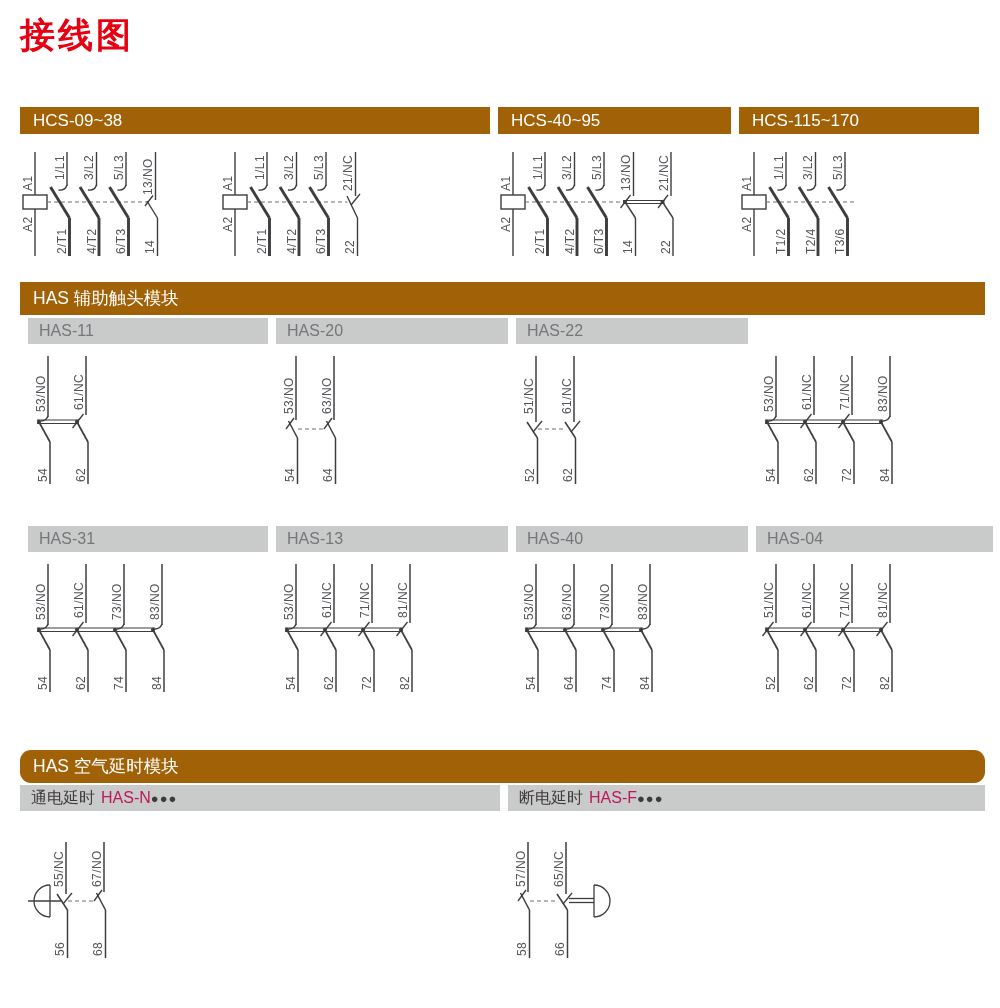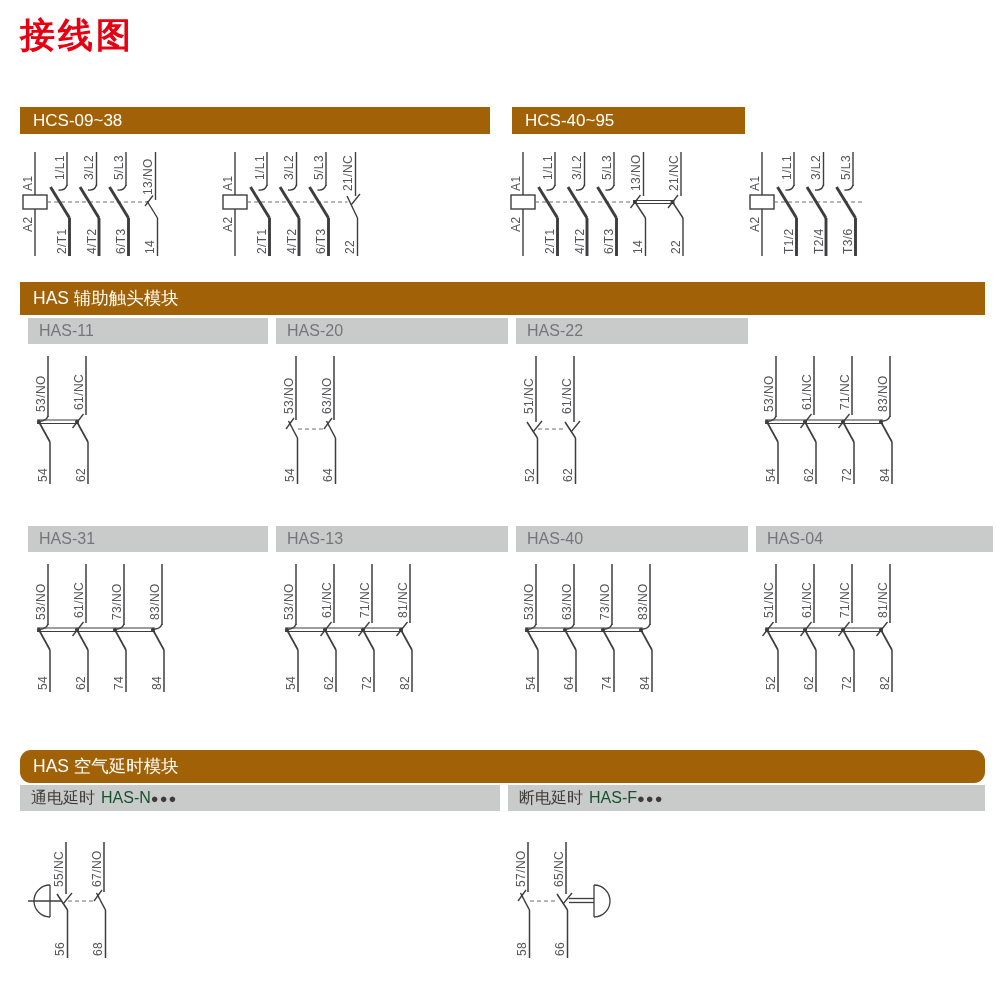--- a/index.html
+++ b/index.html
@@ -3,46 +3,47 @@
 <meta charset="utf-8">
 <style>
   html,body{margin:0;padding:0;background:#ffffff;}
   body{width:1000px;height:1008px;overflow:hidden;font-family:"Liberation Sans",sans-serif;}
   .content{width:965px;margin-left:20px;}
   .h1{margin-top:14px;font-size:35px;line-height:41px;font-weight:bold;color:#e60012;letter-spacing:3px;}
   .bars-row{display:flex;gap:0;margin-top:52px;}
   .bar-dark{background:#a16207;color:#ffffff;font-size:17px;height:27px;line-height:27px;padding-left:13px;box-sizing:border-box;}
   .bar-dark.big{height:33px;line-height:33px;font-size:17.5px;width:100%;}
   .w1{width:470px;}
-  .w2{width:233px;margin-left:22px;}
+  .w2{width:233px;margin-left:8px;}
   .w3{width:240px;margin-left:8px;}
   .diag-row{display:flex;margin-top:16px;}
   .diag-pair{display:flex;gap:46px;}
   .dark-section{margin-top:16px;}
   .dark-section2{margin-top:56px;border-radius:11px;}
   .grid4{display:grid;grid-template-columns:240px 232px 232px 237px;column-gap:8px;padding-left:8px;}
   .grid2{display:grid;grid-template-columns:480px 477px;column-gap:8px;}
   .m3{margin-top:3px;} .m40{margin-top:40px;} .m10{margin-top:10px;} .m2{margin-top:2px;} .m29{margin-top:29px;}
   .bar-light{background:#c9caca;color:#76767a;font-size:16px;height:26px;line-height:26px;padding-left:11px;box-sizing:border-box;}
   .bar-light .cn{color:#3e3a39;}
-  .bar-light .model{color:#14532d;margin-left:6px;}
+  .bar-light .model{color:#be185d;margin-left:6px;}
   .bar-light .dots{color:#3e3a39;font-size:13px;letter-spacing:1px;}
   .diag{display:inline-block;}
   svg{display:block;}
 </style>
 </head>
 <body>
 
 <div class="content">
 
   <div class="h1">接线图</div>
 
   <div class="bars-row">
     <div class="bar-dark w1">HCS-09~38</div>
     <div class="bar-dark w2">HCS-40~95</div>
+    <div class="bar-dark w3">HCS-115~170</div>
   </div>
 
   <div class="diag-row">
     <div class="w1 diag-pair" style="margin-left:0;">
       <div class="diag">
           <svg width="153.5" height="112" viewBox="0 0 153.5 112">
             <line x1="15" y1="2" x2="15" y2="106" stroke="#3e3c3f" stroke-width="1.4"></line>
             <rect x="3" y="45" width="24" height="14" fill="#ffffff" stroke="#3e3c3f" stroke-width="1.4"></rect>
             <text x="11.5" y="41" transform="rotate(-90 11.5 41)" font-size="12" fill="#57555a" letter-spacing="0.4" style="font-family: &quot;Liberation Sans&quot;, sans-serif;">A1</text>
             <text x="11.5" y="82" transform="rotate(-90 11.5 82)" font-size="12" fill="#57555a" letter-spacing="0.4" style="font-family: &quot;Liberation Sans&quot;, sans-serif;">A2</text>

